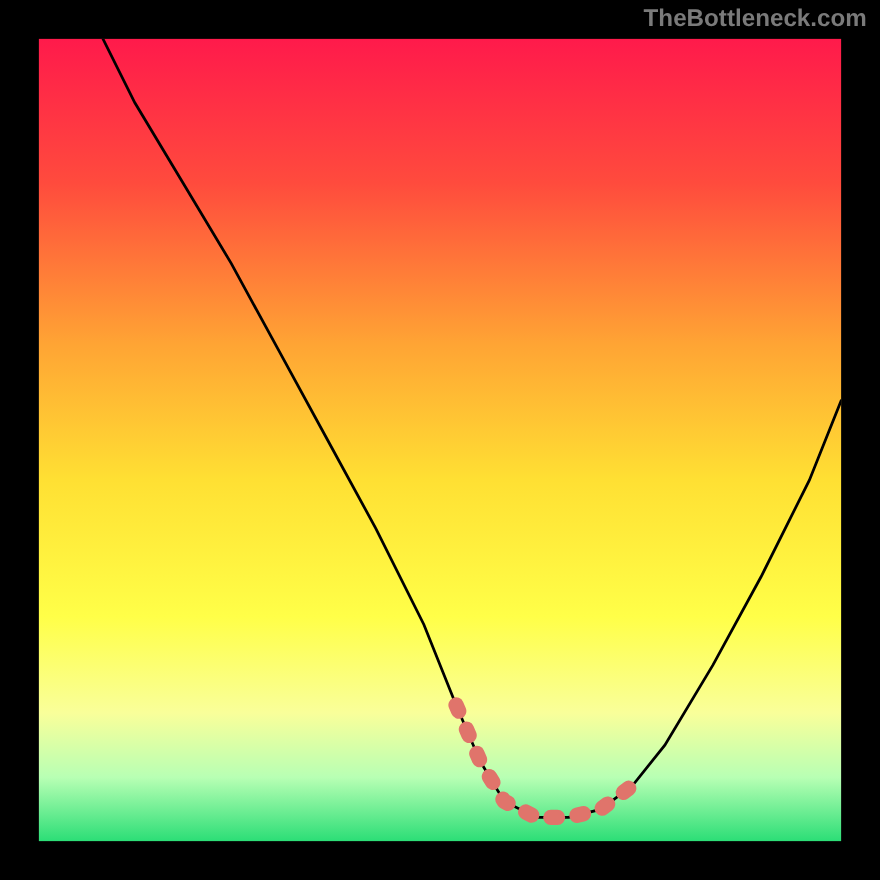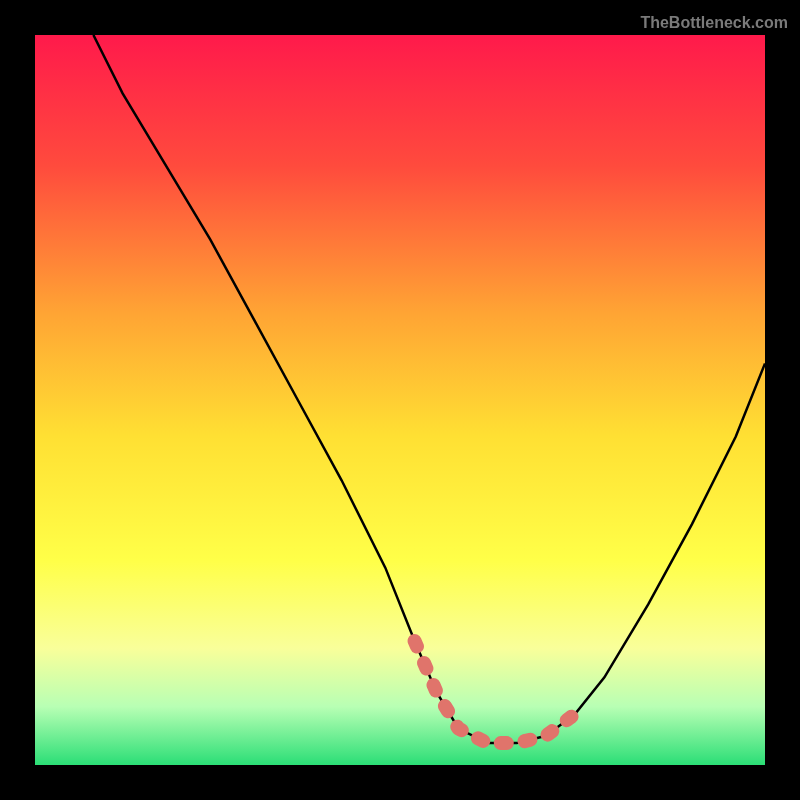--- a/index.html
+++ b/index.html
@@ -6,24 +6,24 @@
     margin: 0;
     padding: 0;
     width: 800px;
     height: 800px;
     background: #000;
     position: relative;
     font-family: Arial, Helvetica, sans-serif;
   }
   .watermark {
     position: absolute;
-    top: 14px;
+    top: 4px;
     right: 12px;
     color: #7a7a7a;
-    font-size: 16px;
+    font-size: 22px;
     font-weight: bold;
     z-index: 10;
   }
   .plot {
     position: absolute;
     left: 35px;
     top: 35px;
     width: 730px;
     height: 730px;
     overflow: hidden;

